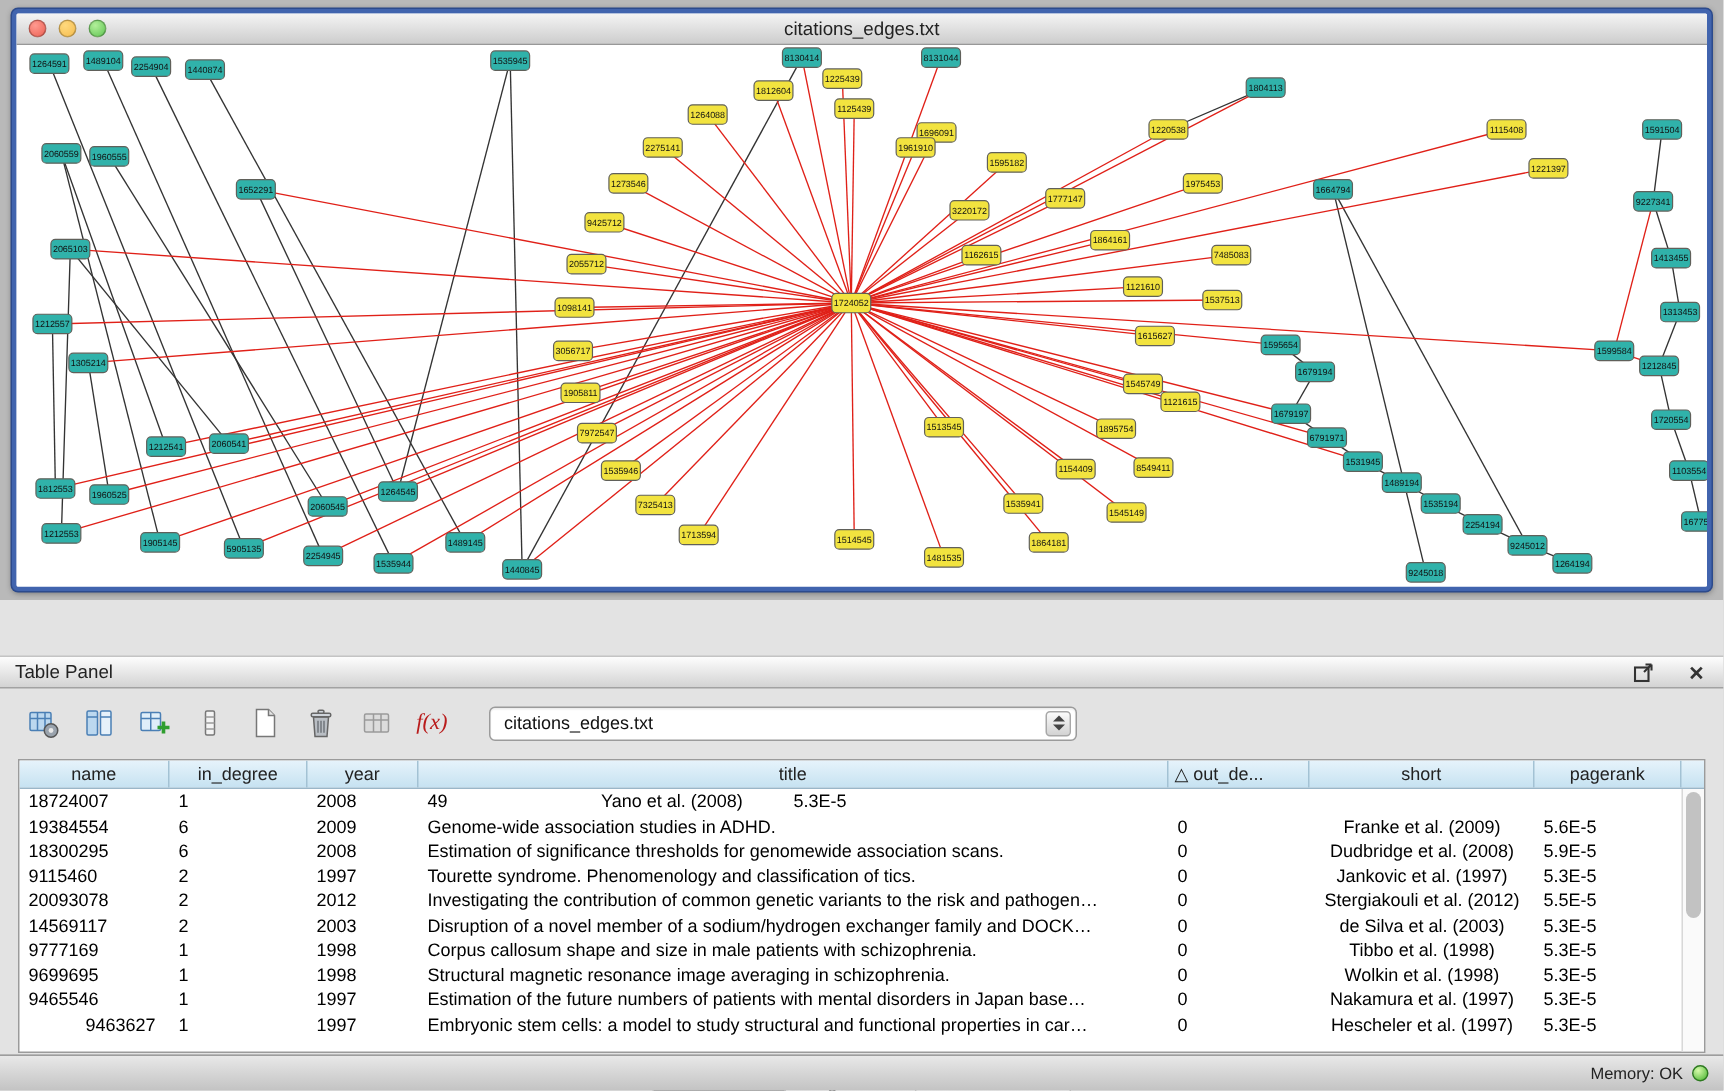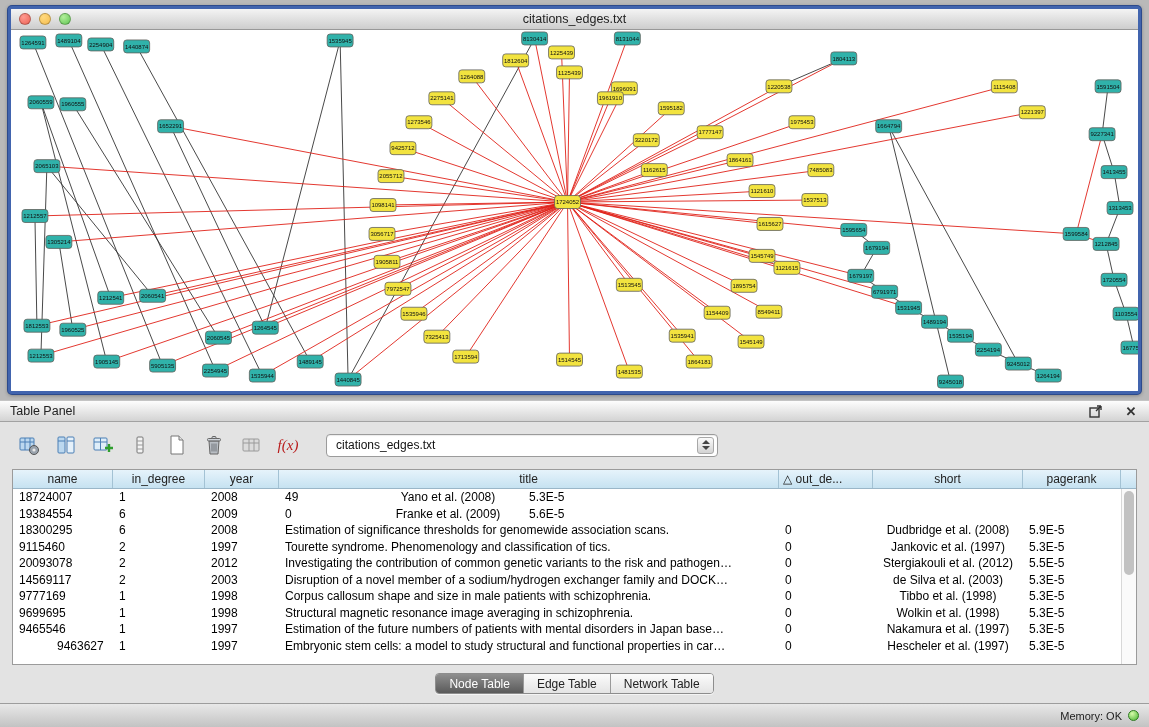--- a/index.html
+++ b/index.html
@@ -26,21 +26,21 @@
   .tbtn { width:12px; height:12px; border-radius:50%; border:1px solid rgba(0,0,0,.25); }
   .tbtn.red   { background:radial-gradient(circle at 35% 30%, #ff9a90, #ec6255); }
   .tbtn.yel   { background:radial-gradient(circle at 35% 30%, #ffd97e, #f5bd4f); }
   .tbtn.grn   { background:radial-gradient(circle at 35% 30%, #b2ef9a, #61c554); }
   .net-canvas { width:1127px; height:362px; display:block; background:#fff; }
   
   .table-panel { position:absolute; left:0; top:400px; width:1149px; height:303px; background:#e3e3e3; }
   .panel-header {
     height:22px; background:linear-gradient(#fdfdfd,#d3d3d3);
     border-top:1px solid #c4c4c4; border-bottom:1px solid #a2a2a2;
-    display:flex; align-items:center; padding:0 10px; gap:20px;
+    display:flex; align-items:center; padding:0 10px; gap:20px;margin-top:37px;
   }
   .panel-title { font-size:12.5px; color:#222; flex:0 0 auto; }
   .panel-spacer { flex:1; }
   .hdr-icon { width:16px; height:16px; display:flex; align-items:center; justify-content:center; color:#333; font-size:13px; font-weight:bold; cursor:default; }
   
   .toolbar { height:42px; display:flex; align-items:center; padding:4px 16px 0; gap:11px; }
   .tool { width:26px; height:26px; display:flex; align-items:center; justify-content:center; border-radius:4px; }
   .fx { font-family:"Liberation Serif", serif; font-style:italic; font-size:15px; color:#b91c1c; }
   .combo {
     margin-left:14px; width:392px; height:23px; background:#fff;
@@ -657,20 +657,21 @@
           <div class="tcell" style="width: 92px;">1</div>
           <div class="tcell" style="width: 74px;">2008</div>
           <div class="tcell" style="width: 94px;">49</div>
           <div class="tcell" style="width: 150px; justify-content: center; padding-left: 0px;">Yano et al. (2008)</div>
           <div class="tcell" style="width: 98px;">5.3E-5</div>
         </div>
         <div class="trow">
           <div class="tcell" style="width: 100px;">19384554</div>
           <div class="tcell" style="width: 92px;">6</div>
           <div class="tcell" style="width: 74px;">2009</div>
+          <div class="tcell" style="flex: 1 1 0%;">Genome-wide association studies in ADHD.</div>
           <div class="tcell" style="width: 94px;">0</div>
           <div class="tcell" style="width: 150px; justify-content: center; padding-left: 0px;">Franke et al. (2009)</div>
           <div class="tcell" style="width: 98px;">5.6E-5</div>
         </div>
         <div class="trow">
           <div class="tcell" style="width: 100px;">18300295</div>
           <div class="tcell" style="width: 92px;">6</div>
           <div class="tcell" style="width: 74px;">2008</div>
           <div class="tcell" style="flex: 1 1 0%;">Estimation of significance thresholds for genomewide association scans.</div>
           <div class="tcell" style="width: 94px;">0</div>

